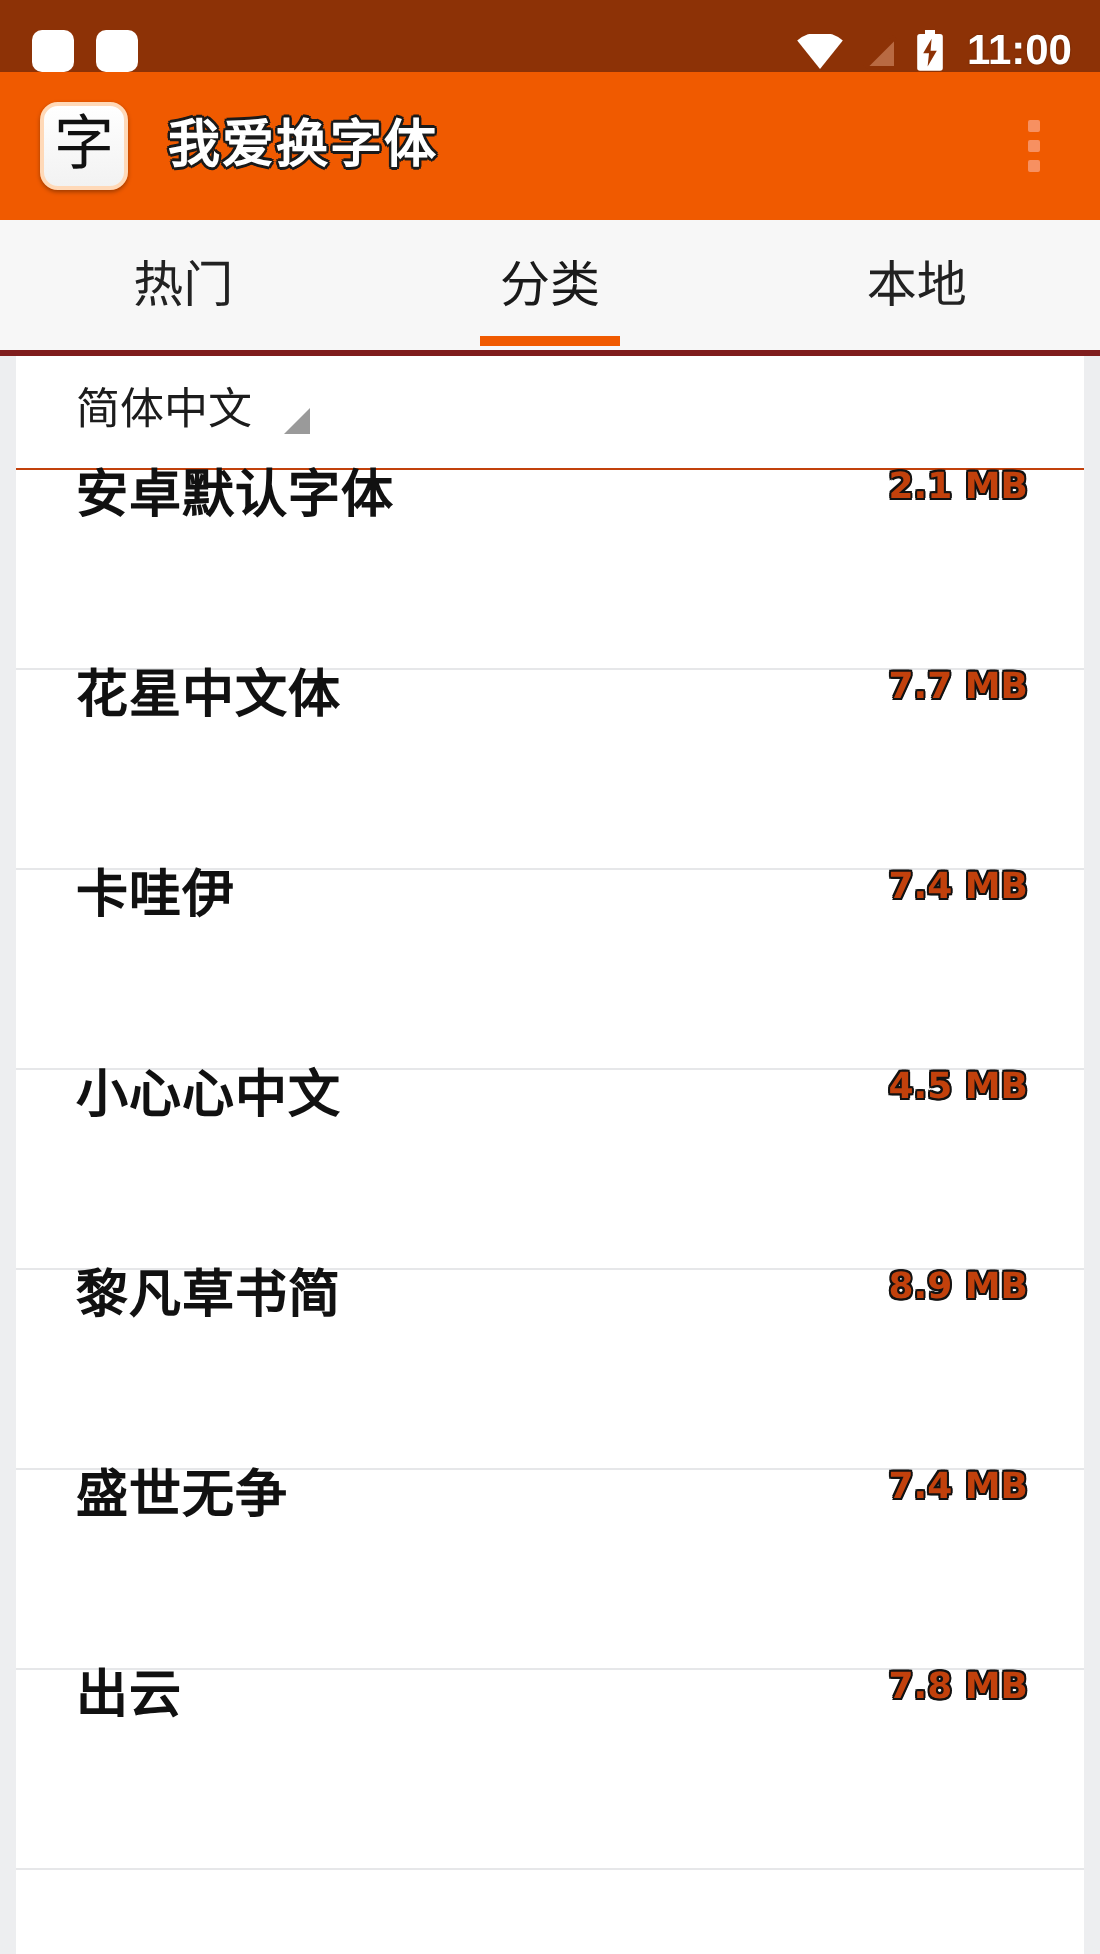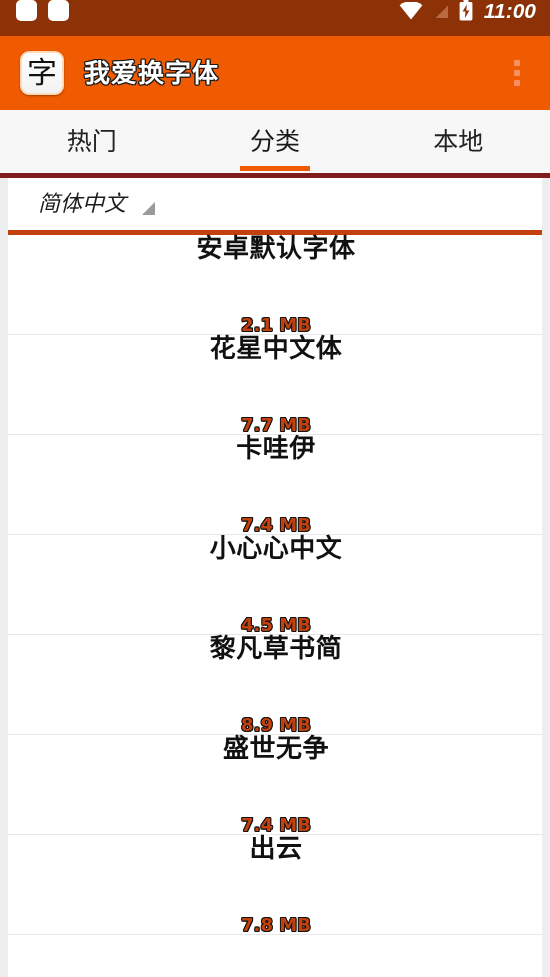--- a/index.html
+++ b/index.html
@@ -22,24 +22,23 @@
     display: flex;
     flex-direction: column;
   }
 
   
   .statusbar {
     height: 36px;
     flex: 0 0 36px;
     background: #8d3206;
     display: flex;
-    align-items: flex-start;
+    align-items: flex-end;
     padding: 0 14px 0 16px;
     box-sizing: border-box;
-    font-style: italic;
   }
   .sb-left {
     display: flex;
     align-items: center;
     gap: 11px;
   }
   .notif-sq {
     width: 21px;
     height: 21px;
     background: #ffffff;
@@ -139,21 +138,21 @@
     background: #f79061;
     border-radius: 1px;
   }
 
   
   .tabbar {
     height: 68px;
     flex: 0 0 68px;
     background: #f7f7f7;
     display: flex;
-    border-bottom: 5px solid #7f1d1d;
+    border-bottom: 3px solid #7f1d1d;
     box-sizing: border-box;
   }
   .tab {
     flex: 1 1 0;
     display: flex;
     align-items: center;
     justify-content: center;
     position: relative;
     cursor: pointer;
   }
@@ -189,23 +188,22 @@
     width: 100%;
     box-sizing: border-box;
   }
   .filter-row {
     height: 57px;
     display: flex;
     align-items: center;
     padding-left: 30px;
     box-sizing: border-box;
     background: #ffffff;
-    border-bottom: 5px solid #c2410c;
+    border-bottom: 1px solid #c2410c;
     cursor: pointer;
-    font-style: italic;
   }
   .filter-label {
     font-size: 22px;
     color: #1c1c1c;
     font-family: "DejaVu Sans", "Liberation Sans", sans-serif;
     line-height: 1;
   }
   .filter-caret {
     width: 0;
     height: 0;
@@ -213,25 +211,24 @@
     margin-top: 8px;
     border-left: 13px solid transparent;
     border-bottom: 13px solid #9a9a9a;
   }
 
   .list-row {
     height: 100px;
     background: #ffffff;
     border-bottom: 1px solid #e6e7e9;
     display: flex;
-    align-items: center;
+    align-items: flex-start;
     padding: 0 28px 0 30px;
     box-sizing: border-box;
     cursor: pointer;
-    flex-direction: column;
   }
   .row-name {
     font-size: 26px;
     font-weight: bold;
     color: #111111;
     font-family: "DejaVu Sans", "Liberation Sans", sans-serif;
     line-height: 1;
     letter-spacing: 0.5px;
   }
   .row-spacer { flex: 1 1 auto; }

